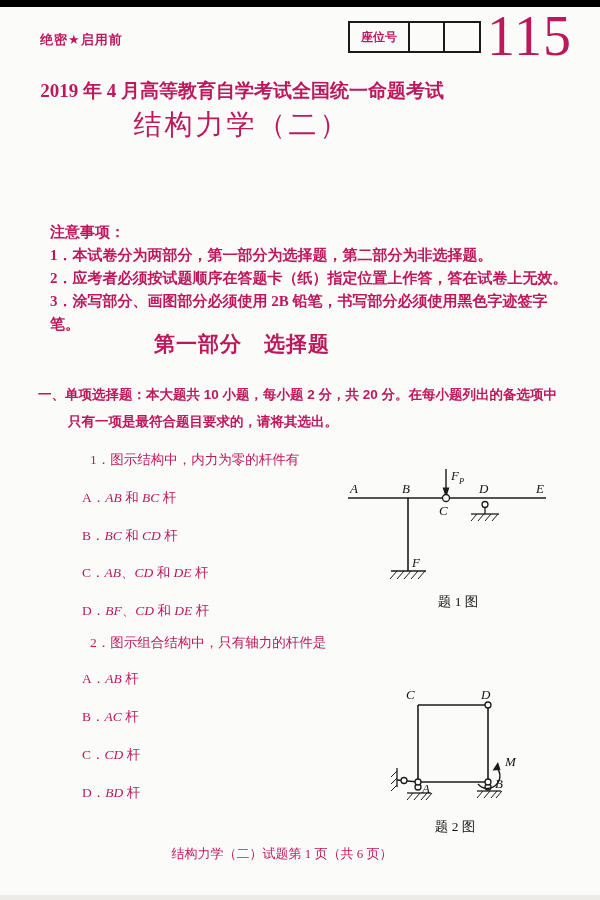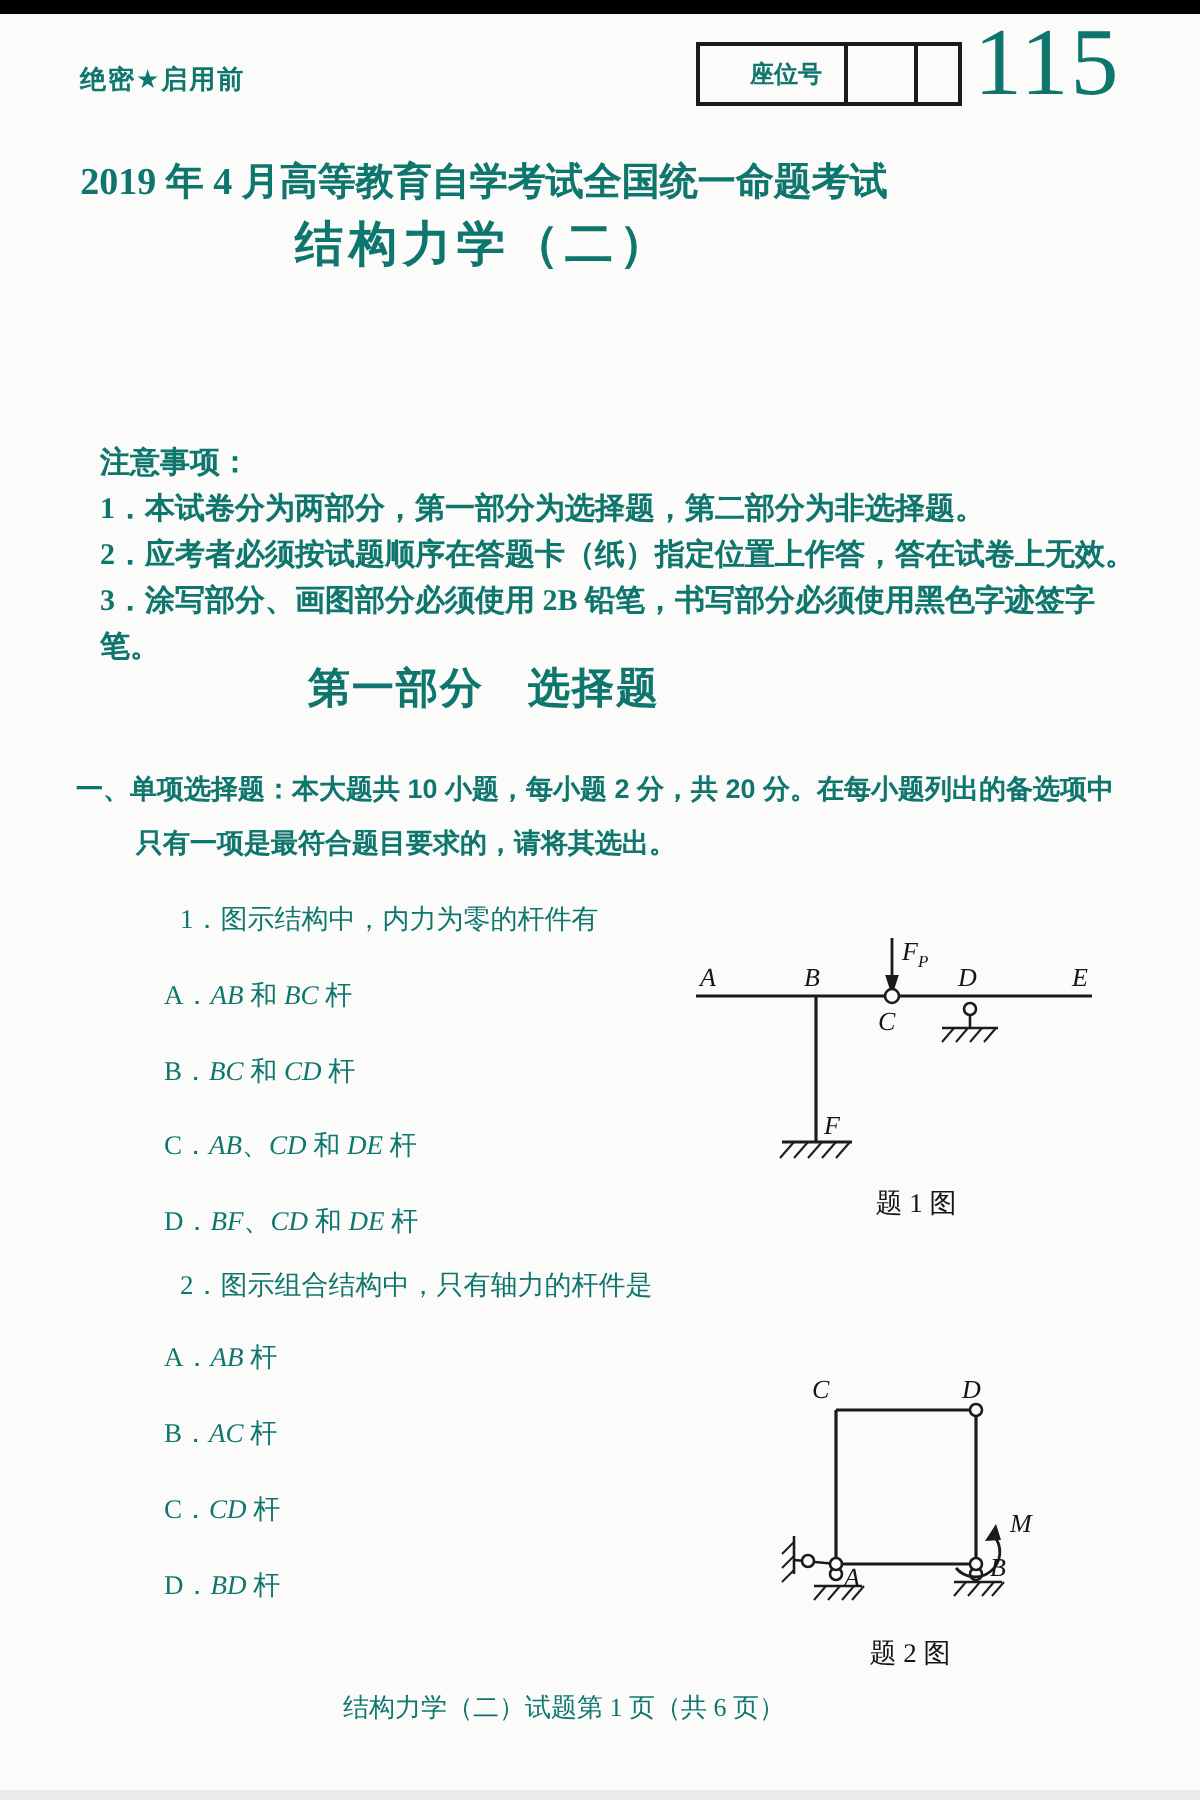--- a/index.html
+++ b/index.html
@@ -1,33 +1,33 @@
 <!DOCTYPE html>
 <html><head>
 <meta charset="utf-8">
 <style>
   html,body{margin:0;padding:0;background:#ffffff;}
   .page{
     position:relative;width:600px;height:900px;margin:0 auto;
-    background:#fbfbf9;color:#0f766e;overflow:hidden;
+    background:#fbfbf9;color:#be185d;overflow:hidden;
     font-family:"Liberation Serif","DejaVu Serif",serif;
   }
   .abs{position:absolute;}
   .topbar{left:0;top:0;width:600px;height:7px;background:#000;}
   .bottomedge{left:0;top:895px;width:600px;height:5px;background:#ecebe7;}
   .classification{left:40px;top:31px;font-family:"Liberation Sans","DejaVu Sans",sans-serif;font-weight:700;font-size:13px;letter-spacing:1px;}
-  .seatbox{left:348px;top:21px;width:133px;height:32px;border:2px solid #1b1b1b;display:flex;box-sizing:border-box;padding-left:14px;}
+  .seatbox{left:348px;top:21px;width:133px;height:32px;border:2px solid #1b1b1b;display:flex;box-sizing:border-box;}
   .seatbox .cell{box-sizing:border-box;height:100%;display:flex;align-items:center;justify-content:center;}
   .seat-label{width:60px;border-right:2px solid #1b1b1b;font-size:12px;font-weight:600;}
   .seat-c1{width:35px;border-right:2px solid #1b1b1b;}
   .seat-c2{flex:1;}
-  .bignum{left:487px;top:8px;font-size:48px;font-weight:400;letter-spacing:1px;line-height:1;}
+  .bignum{left:487px;top:8px;font-size:56px;font-weight:400;letter-spacing:1px;line-height:1;}
   .center{left:0;width:484px;text-align:center;}
   .session-title{top:78px;font-size:19px;font-weight:600;}
-  .exam-title{top:106px;font-size:24px;font-weight:700;letter-spacing:3px;}
+  .exam-title{top:106px;font-size:28px;font-weight:400;letter-spacing:3px;}
   .course-code{top:170px;font-size:16px;}
   .notice{left:50px;top:221px;width:520px;font-size:15px;font-weight:600;line-height:23px;}
   .section-title{top:330px;font-size:21px;font-weight:700;letter-spacing:1px;}
   .instr{font-weight:700;font-size:13.5px;font-family:"Liberation Sans","DejaVu Sans",sans-serif;}
   .instr1{left:38px;top:386px;width:540px;}
   .instr2{left:68px;top:413px;width:500px;}
   .stem{left:78px;font-size:13.5px;margin-left:12px;}
   .opt{left:82px;font-size:13.5px;}
   .seg-i{font-style:italic;font-family:Liberation Serif, serif;text-align:center;}
   .figsvg{overflow:visible;}

